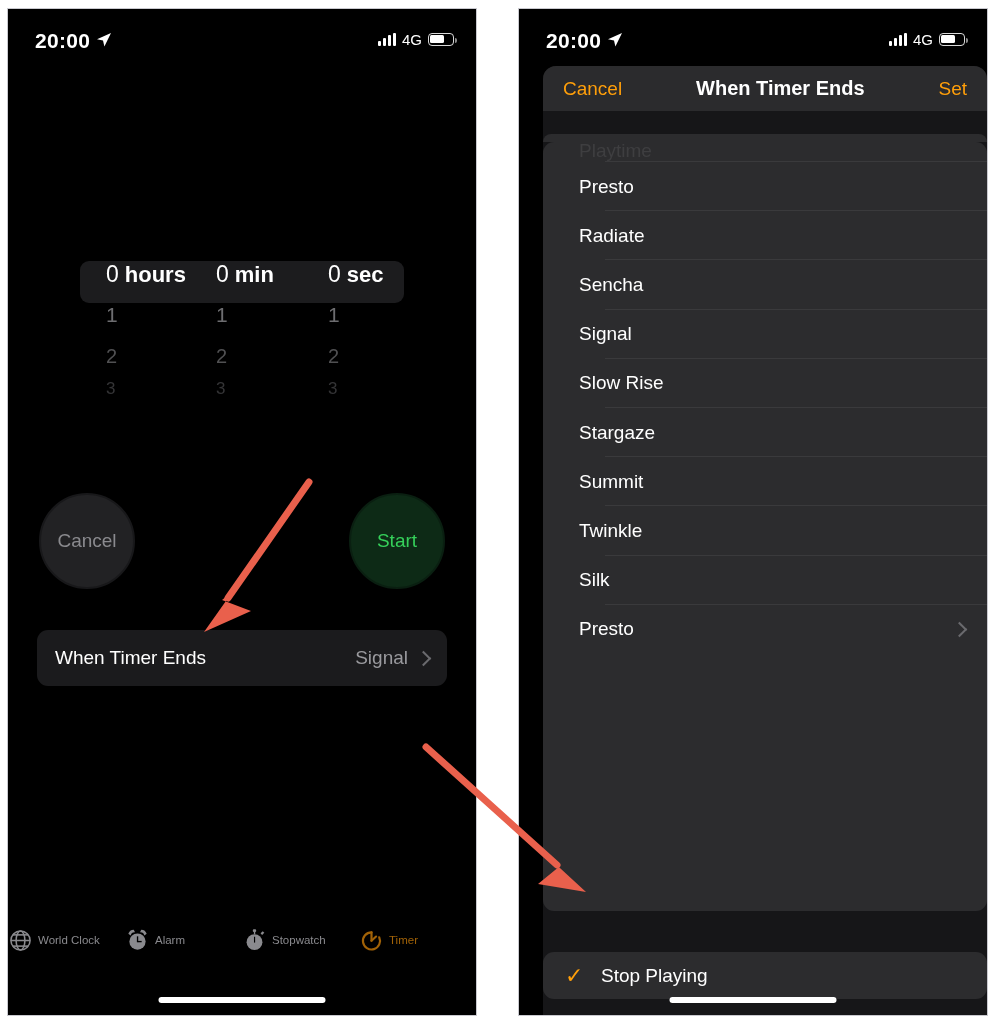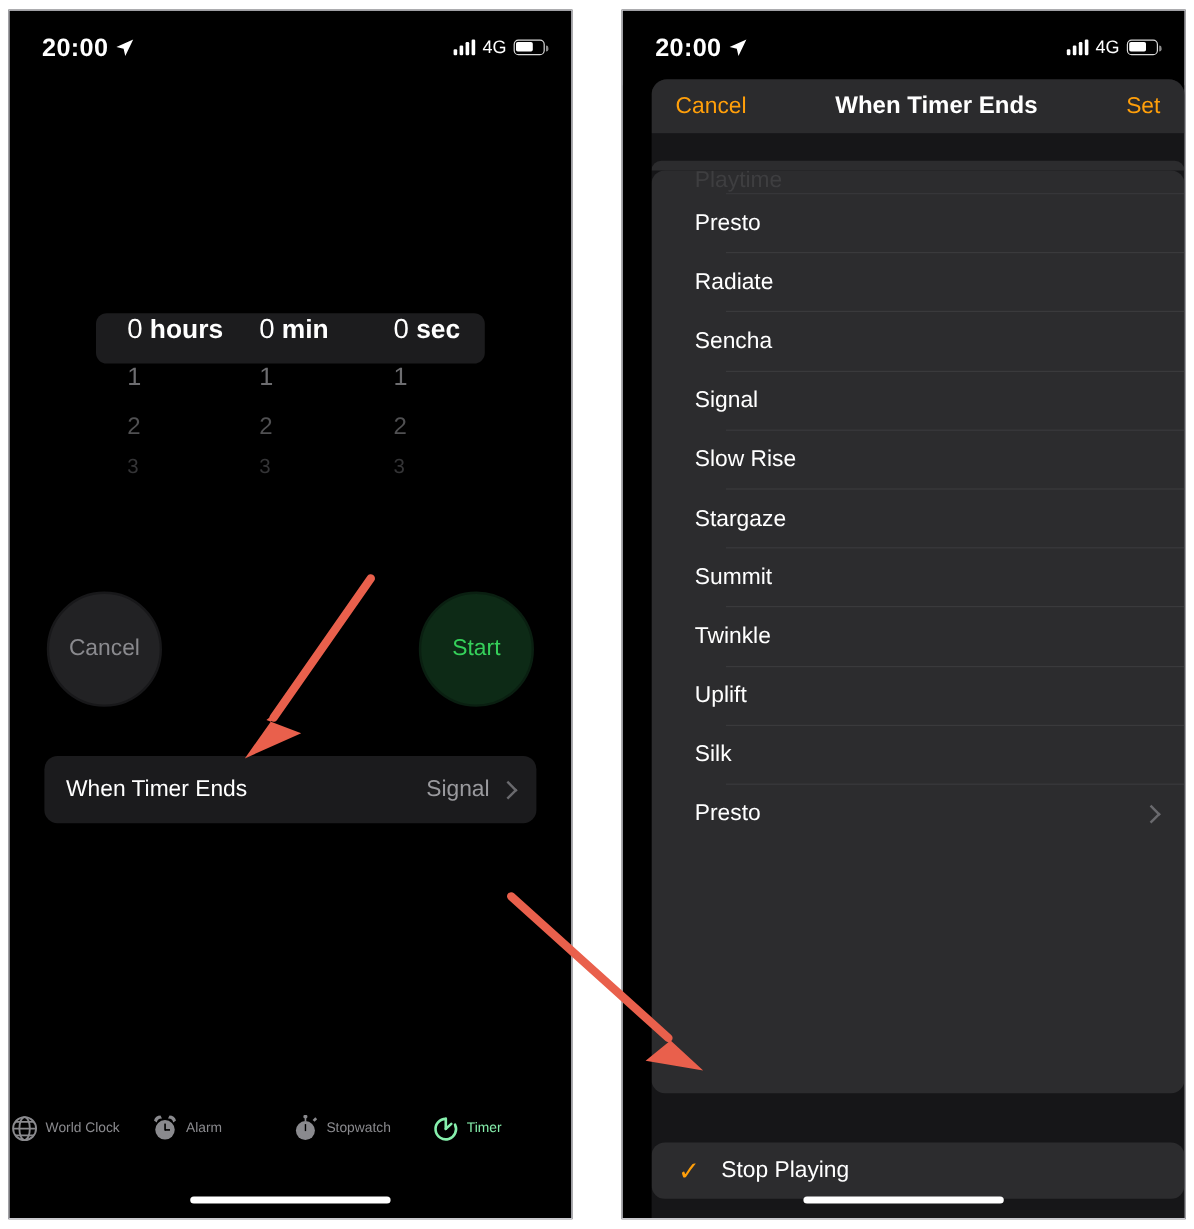--- a/index.html
+++ b/index.html
@@ -240,21 +240,21 @@
   }
   .tab {
     flex: 1;
     display: flex;
     flex-direction: row;
     align-items: center;
     justify-content: flex-start;
     gap: 5px;
     color: #8a8a8e;
   }
-  .tab.active { color: #86efac; }
+  .tab.active { color: #a16207; }
   .tab .ticon { height: 27px; display: flex; align-items: center; }
   .tab .tlabel { font-size: 11.5px; }
 
   .home-ind {
     position: absolute;
     bottom: 12px;
     left: 50%;
     transform: translateX(-50%);
     width: 167px;
     height: 6px;
@@ -585,23 +585,20 @@
         <div class="tone-row">
           <span class="tone-name">Stargaze</span>
         </div>
         <div class="tone-row">
           <span class="tone-name">Summit</span>
         </div>
         <div class="tone-row">
           <span class="tone-name">Twinkle</span>
         </div>
         <div class="tone-row">
-          <span class="tone-name">Uplift</span>
-        </div>
-        <div class="tone-row">
           <span class="tone-name">Silk</span>
         </div>
         <div class="tone-row last">
           <span class="tone-name">Presto</span>
           <span class="row-chev"></span>
         </div>
       </div>
 
       <div class="stop-card">
         <span class="check">✓</span>

